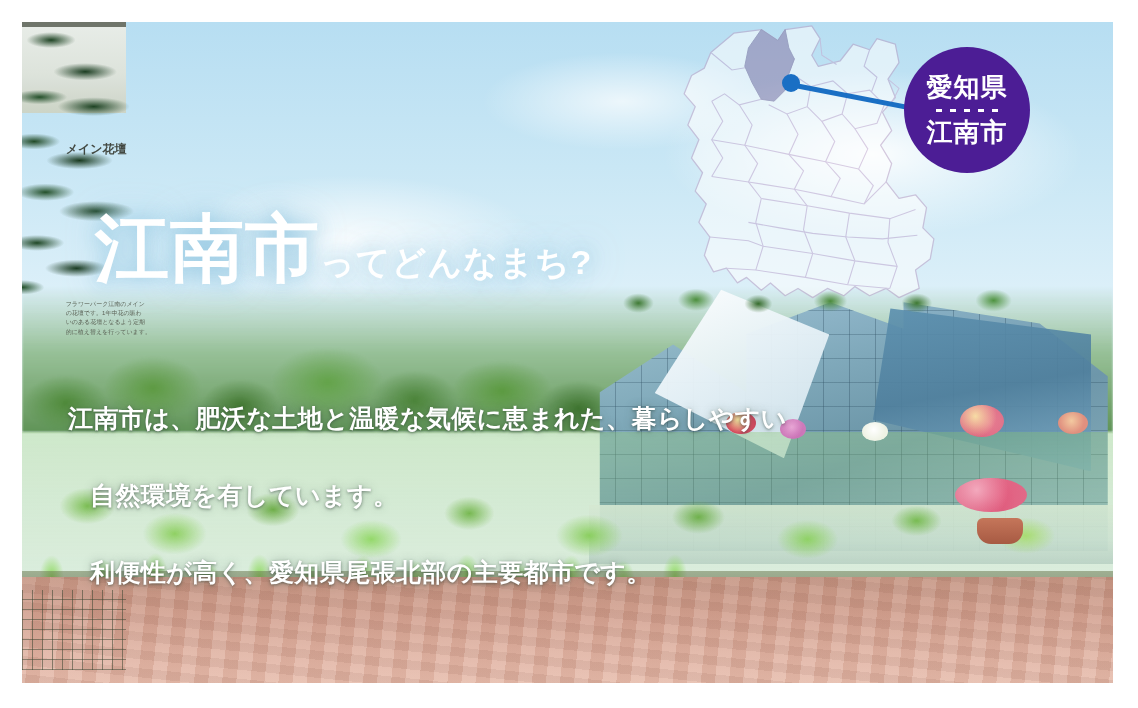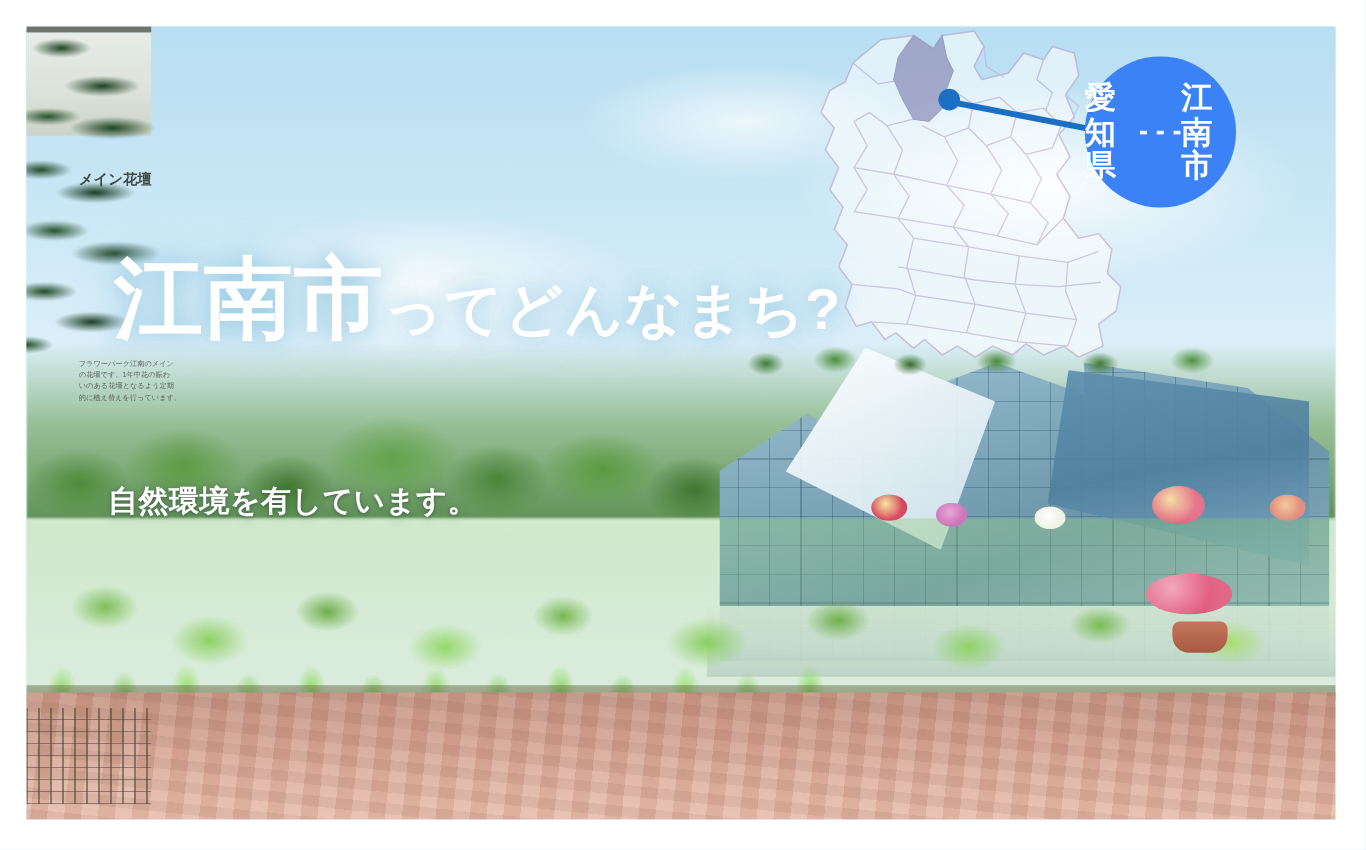--- a/index.html
+++ b/index.html
@@ -191,48 +191,48 @@
     position:absolute;left:768px;top:60px;width:150px;height:5px;
     background:#1a6fc4;transform-origin:0 50%;transform:rotate(11deg);
     border-radius:3px;
   }
   .leaderDot{
     position:absolute;left:760px;top:52px;width:18px;height:18px;border-radius:50%;
     background:#1a6fc4;
   }
   .badge{
     position:absolute;left:882px;top:25px;width:126px;height:126px;border-radius:50%;
-    background:#3b82f6;display:flex;flex-direction:row;
+    background:#4c1d95;display:flex;flex-direction:column;
     align-items:center;justify-content:center;
   }
   .badge .ln{color:#fff;font-size:26px;font-weight:bold;letter-spacing:1px;line-height:1.1;}
   .badge .dots{
     width:62px;height:3px;margin:7px 0 6px 0;
     background-image:linear-gradient(90deg,#fff 0 6px,transparent 6px 14px);
     background-size:14px 3px;
   }
 
   
   .headline{
     position:absolute;left:73px;top:178px;
     color:#ffffff;white-space:nowrap;
     text-shadow:0 0 18px rgba(150,200,225,.95),0 0 34px rgba(150,200,225,.7);
   }
   .headline .big{font-size:74px;font-weight:bold;letter-spacing:1px;}
-  .headline .small{font-size:48px;font-weight:bold;letter-spacing:1px;}
+  .headline .small{font-size:34px;font-weight:bold;letter-spacing:1px;}
 
   
   .copy{
     position:absolute;left:46px;top:374px;width:960px;
     color:#ffffff;font-size:25px;font-weight:bold;line-height:45px;
     letter-spacing:.4px;
     text-shadow:0 1px 3px rgba(40,60,50,.55),0 0 10px rgba(60,80,70,.35);
   }
   .copy p{margin:0;white-space:nowrap;}
-  .copy p.ind{padding-left:22px;}
+  .copy p.ind{padding-left:22px;margin-top:32px;}
 </style>
 </head>
 <body>
 
 <div id="banner">
   <div id="photo">
 
     <div class="layer sky"></div>
     <div class="layer treeline"></div>
 
@@ -308,17 +308,19 @@
       <div class="ln">愛知県</div>
       <div class="dots"></div>
       <div class="ln">江南市</div>
     </div>
 
     <div class="headline">
       <span class="big">江南市</span><span class="small">ってどんなまち?</span>
     </div>
 
     <div class="copy">
+      <p>江南市は、肥沃な土地と温暖な気候に恵まれた、暮らしやすい</p>
       <p class="ind">自然環境を有しています。</p>
+      <p class="ind">利便性が高く、愛知県尾張北部の主要都市です。</p>
     </div>
 
   </div>
 </div>
 
 </body></html>

